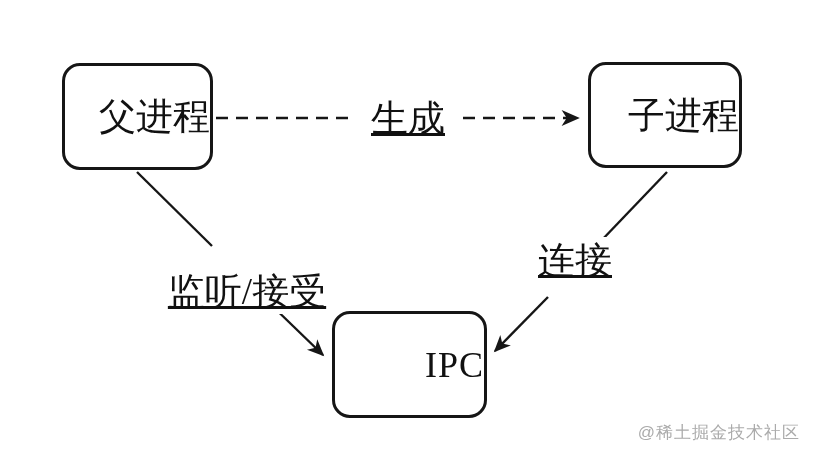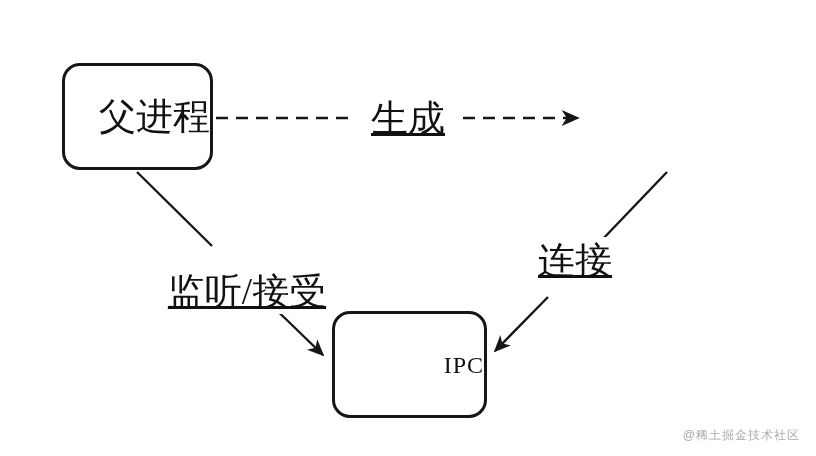--- a/index.html
+++ b/index.html
@@ -32,42 +32,42 @@
     background: #ffffff;
     display: flex;
     align-items: center;
     justify-content: flex-end;
     font-size: 37px;
     line-height: 1;
     color: #111111;
   }
   .node-parent { left: 62px;  top: 63px;  width: 151px; height: 107px; }
   .node-child  { left: 588px; top: 62px;  width: 154px; height: 106px; }
-  .node-ipc    { left: 332px; top: 311px; width: 155px; height: 107px; font-size: 24px; letter-spacing: 1px; }
+  .node-ipc    { left: 332px; top: 311px; width: 155px; height: 107px; font-size: 36px; letter-spacing: 1px; }
   .edge-label {
     position: absolute;
     display: flex;
     align-items: center;
     justify-content: center;
     font-size: 37px;
     line-height: 1;
     color: #111111;
     background: #ffffff;
     white-space: nowrap;
     text-decoration: underline;
   }
   .label-spawn   { left: 356px; top: 94px;  width: 104px; height: 48px; }
   .label-listen  { left: 157px; top: 249px; width: 180px; height: 46px; margin-top: 19px; }
   .label-connect { left: 527px; top: 237px; width: 96px;  height: 46px; }
   .watermark {
     position: absolute;
     right: 16px;
     bottom: 12px;
     font-family: "Liberation Sans", "DejaVu Sans", sans-serif;
-    font-size: 12px;
+    font-size: 17px;
     color: #ababab;
     letter-spacing: 1px;
   }
 </style>
 </head>
 <body>
 
 <div class="canvas">
 
   <svg class="edges-svg" viewBox="0 0 816 456" xmlns="http://www.w3.org/2000/svg">
@@ -90,20 +90,23 @@
     <g stroke="#161616" stroke-width="2.4" fill="none">
       <line x1="667" y1="172" x2="600" y2="242"></line>
       <line x1="548" y1="297" x2="495" y2="351" marker-end="url(#arrow)"></line>
     </g>
   </svg>
 
   <div class="node node-parent">
     <span>父进程</span>
   </div>
 
+  <div class="node node-child">
+    <span>子进程</span>
+  </div>
 
   <div class="node node-ipc">
     <span>IPC</span>
   </div>
 
   <div class="edge-label label-spawn">生成</div>
 
   <div class="edge-label label-listen">监听/接受</div>
 
   <div class="edge-label label-connect">连接</div>

